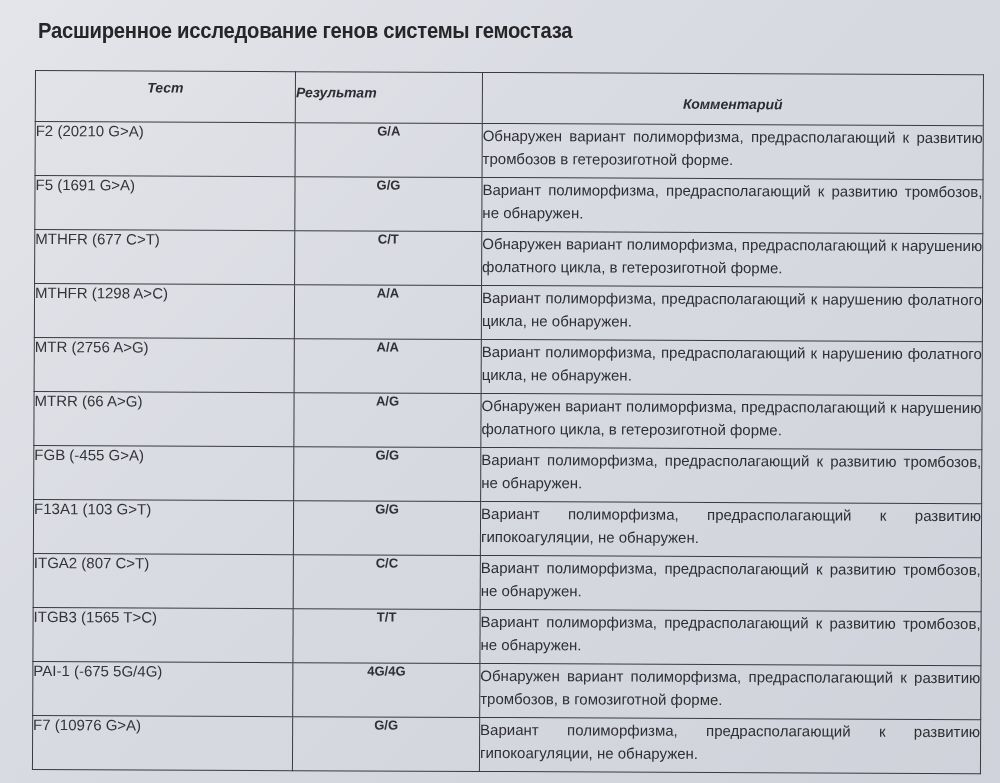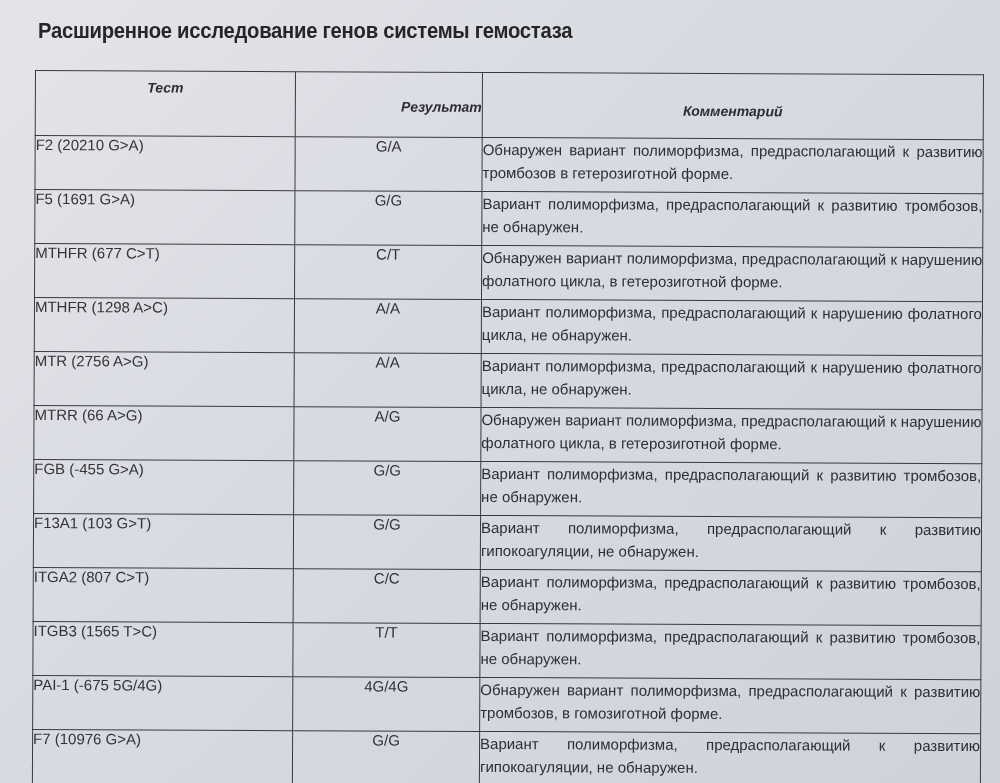--- a/index.html
+++ b/index.html
@@ -28,31 +28,31 @@
       vertical-align: top;
       padding: 0;
     }
     table.results th {
       height: 38px;
       font-style: italic; font-weight: bold; font-size: 14px;
       color: #2d2d33;
       vertical-align: middle;
     }
     table.results th.col-test { text-align: center; vertical-align: top; padding-top: 8px; }
-    table.results th.col-result { text-align: right; vertical-align: top; padding-top: 26px; margin-left: 44px; }
+    table.results th.col-result { text-align: left; vertical-align: top; padding-top: 12px; margin-left: 44px; }
     table.results th.col-comment { text-align: center; padding-top: 10px; }
     col.c1 { width: 260px; }
     col.c2 { width: 187px; }
     col.c3 { width: 501px; }
     tr.row td { height: 53px; }
     td.test {
       font-size: 15px; padding: 6px 0 0 2px; color: #333338;
     }
     td.result {
-      font-size: 15px; font-weight: normal; text-align: center; padding-top: 6px; color: #303035;
+      font-size: 13px; font-weight: bold; text-align: center; padding-top: 6px; color: #303035;
     }
     td.comment {
       font-size: 15px; line-height: 23px; padding: 2px 6px 0 1px;
       text-align: justify; color: #2e2e33;
     }
   </style>
 </head>
 <body>
 
 <div class="title">Расширенное исследование генов системы гемостаза</div>

